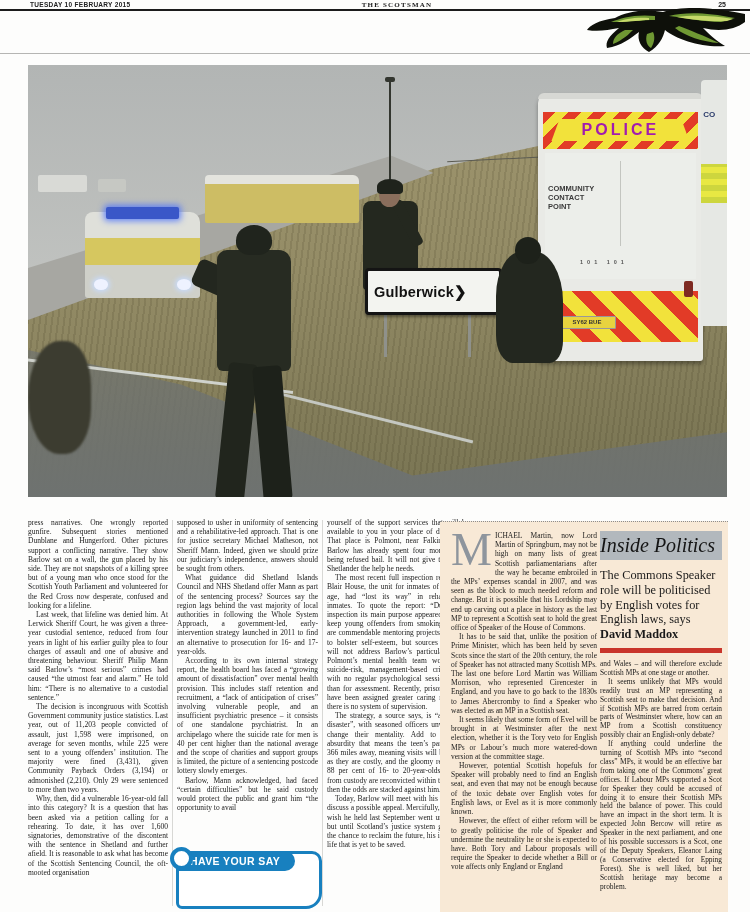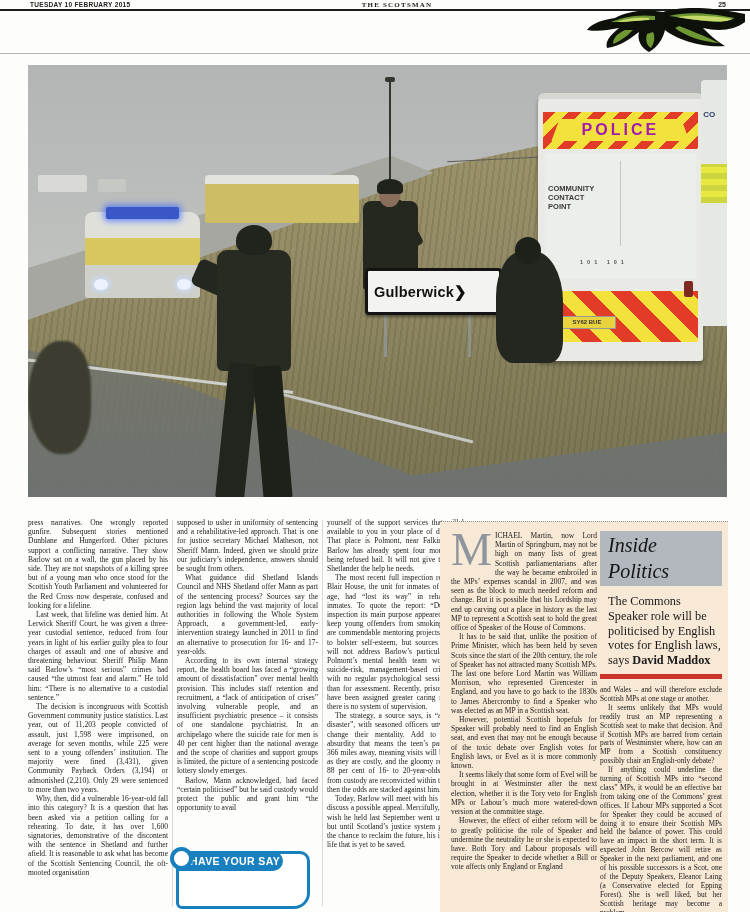--- a/index.html
+++ b/index.html
@@ -93,30 +93,30 @@
   .vr{position:absolute;top:520px;height:386px;width:1px;background:#d8d8d5;}
   .vr1{left:172px;} .vr2{left:322px;}
 
   
   .panel{position:absolute;left:440px;top:521px;width:288px;height:391px;background:#f8e9d6;border-top:1px dotted #8d8d8d;box-sizing:border-box;overflow:hidden;}
   .c4{position:absolute;left:11px;top:9px;width:146px;font-size:7.5px;line-height:9.2px;}
   .c4 p{margin:0;text-align:justify;}
   .c4 p + p{text-indent:8px;}
   .dropcap{float:left;font:46px/37px "Liberation Serif",serif;color:#8e959d;padding:0 3px 0 0;}
   .c5{position:absolute;left:160px;top:9px;width:122px;}
-  .ip-title{display:inline-block;background:#b2b8bd;color:#141414;font:italic 20px/26px "Liberation Serif",serif;padding:1px 7px 2px 8px;margin-bottom:5px;}
-  .ip-stand{font:12.3px/14.8px "Liberation Serif",serif;color:#1a1a1a;margin-top:3px;margin-left:8px;}
+  .ip-title{display:inline-block;background:#b2b8bd;color:#141414;font:italic 20px/26px "Liberation Serif",serif;padding:1px 7px 2px 0;margin-bottom:5px;}
+  .ip-stand{font:12.3px/14.8px "Liberation Serif",serif;color:#1a1a1a;margin-top:3px;}
   .ip-stand .author{font-weight:bold;}
   .ip-rule{height:5px;background:#c9352b;margin:6px 0 7px 0;}
   .c5 .body{font-size:7.4px;line-height:8.9px;}
   .c5 .body p{margin:0;text-align:justify;font-family:Liberation Serif, serif;}
   .c5 .body p + p{text-indent:8px;}
 
   
-  .hys{position:absolute;left:176px;top:851px;width:134px;height:58px;background:#fff;border:3px solid #1880bf;border-radius:6px 10px 16px 6px;box-sizing:border-box;}
+  .hys{position:absolute;left:176px;top:851px;width:146px;height:58px;background:#fff;border:3px solid #1880bf;border-radius:6px 10px 16px 6px;box-sizing:border-box;}
   .hys-head{position:absolute;left:-3px;top:-3px;right:24px;height:20px;background:#1880bf;border-radius:6px 10px 10px 0;
             display:flex;align-items:center;padding-left:14px;color:#fff;font:bold 10.5px "Liberation Sans",sans-serif;letter-spacing:.4px;}
   .hys-bubble{position:absolute;left:-9px;top:-7px;width:15px;height:15px;border:4px solid #1880bf;border-radius:50%;background:#fff;}
   .hys-body{position:absolute;left:8px;top:20px;right:4px;font:bold 10.5px/13px "Liberation Sans",sans-serif;color:#1880bf;}
 </style>
 </head>
 <body>
 
 <div class="page">
 
@@ -199,36 +199,36 @@
     <p>press narratives. One wrongly reported gunfire. Subsequent stories mentioned Dunblane and Hungerford. Other pictures support a conflicting narrative. They show Barlow sat on a wall, the gun placed by his side. They are not snapshots of a killing spree but of a young man who once stood for the Scottish Youth Parliament and volunteered for the Red Cross now desperate, confused and looking for a lifeline.</p>
     <p>Last week, that lifeline was denied him. At Lerwick Sheriff Court, he was given a three-year custodial sentence, reduced from four years in light of his earlier guilty plea to four charges of assault and one of abusive and threatening behaviour. Sheriff Philip Mann said Barlow’s “most serious” crimes had caused “the utmost fear and alarm.” He told him: “There is no alternative to a custodial sentence.”</p>
     <p>The decision is incongruous with Scottish Government community justice statistics. Last year, out of 11,203 people convicted of assault, just 1,598 were imprisoned, on average for seven months, while 225 were sent to a young offenders’ institution. The majority were fined (3,431), given Community Payback Orders (3,194) or admonished (2,210). Only 29 were sentenced to more than two years.</p>
     <p>Why, then, did a vulnerable 16-year-old fall into this category? It is a question that has been asked via a petition calling for a rehearing. To date, it has over 1,600 signatories, demonstrative of the discontent with the sentence in Shetland and further afield. It is reasonable to ask what has become of the Scottish Sentencing Council, the oft-mooted organisation</p>
   </div>
   <div class="vr vr1"></div>
   <div class="col c2">
     <p>supposed to usher in uniformity of sentencing and a rehabilitative-led approach. That is one for justice secretary Michael Matheson, not Sheriff Mann. Indeed, given we should prize our judiciary’s independence, answers should be sought from others.</p>
     <p>What guidance did Shetland Islands Council and NHS Shetland offer Mann as part of the sentencing process? Sources say the region lags behind the vast majority of local authorities in following the Whole System Approach, a government-led, early-intervention strategy launched in 2011 to find an alternative to prosecution for 16- and 17-year-olds.</p>
     <p>According to its own internal strategy report, the health board has faced a “growing amount of dissatisfaction” over mental health provision. This includes staff retention and recruitment, a “lack of anticipation of crises” involving vulnerable people, and an insufficient psychiatric presence – it consists of one standalone psychiatrist. In an archipelago where the suicide rate for men is 40 per cent higher than the national average and the scope of charities and support groups is limited, the picture of a sentencing postcode lottery slowly emerges.</p>
-    <p>Barlow, Mann acknowledged, had faced “certain politicised” but he said custody would protect the public and grant him “the opportunity to avail</p>
+    <p>Barlow, Mann acknowledged, had faced “certain difficulties” but he said custody would protect the public and grant him “the opportunity to avail</p>
   </div>
   <div class="vr vr2"></div>
   <div class="col c3">
     <p>yourself of the support services that will be available to you in your place of detention”. That place is Polmont, near Falkirk, where Barlow has already spent four months after being refused bail. It will not give the young Shetlander the help he needs.</p>
     <p>The most recent full inspection report said Blair House, the unit for inmates of Barlow’s age, had “lost its way” in rehabilitating inmates. To quote the report: “During the inspection its main purpose appeared to be to keep young offenders from smoking.” There are commendable mentoring projects designed to bolster self-esteem, but sources say they will not address Barlow’s particular needs. Polmont’s mental health team work on a suicide-risk, management-based crisis basis with no regular psychological sessions other than for assessment. Recently, prison officers have been assigned greater caring roles, but there is no system of supervision.</p>
     <p>The strategy, a source says, is “a bit of a disaster”, with seasoned officers unwilling to change their mentality. Add to this the absurdity that means the teen’s parents live 366 miles away, meaning visits will be as rare as they are costly, and the gloomy reality that 88 per cent of 16- to 20-year-olds released from custody are reconvicted within two years, then the odds are stacked against him.</p>
     <p>Today, Barlow will meet with his lawyer to discuss a possible appeal. Mercifully, the death wish he held last September went unfulfilled, but until Scotland’s justice system gives him the chance to reclaim the future, his is a young life that is yet to be saved.</p>
   </div>
 
   <div class="panel">
     <div class="c4">
       <p><span class="dropcap">M</span><span>ICHAEL Martin, now Lord Martin of Springburn, may not be high on many lists of great Scottish parliamentarians after the way he became embroiled in the MPs’ expenses scandal in 2007, and was seen as the block to much needed reform and change. But it is possible that his Lordship may end up carving out a place in history as the last MP to represent a Scottish seat to hold the great office of Speaker of the House of Commons.</span></p>
       <p>It has to be said that, unlike the position of Prime Minister, which has been held by seven Scots since the start of the 20th century, the role of Speaker has not attracted many Scottish MPs. The last one before Lord Martin was William Morrison, who represented Cirencester in England, and you have to go back to the 1830s to James Abercromby to find a Speaker who was elected as an MP in a Scottish seat.</p>
+      <p>It seems likely that some form of Evel will be brought in at Westminster after the next election, whether it is the Tory veto for English MPs or Labour’s much more watered-down version at the committee stage.</p>
       <p>However, potential Scottish hopefuls for Speaker will probably need to find an English seat, and even that may not be enough because of the toxic debate over English votes for English laws, or Evel as it is more commonly known.</p>
-      <p>It seems likely that some form of Evel will be brought in at Westminster after the next election, whether it is the Tory veto for English MPs or Labour’s much more watered-down version at the committee stage.</p>
       <p>However, the effect of either reform will be to greatly politicise the role of Speaker and undermine the neutrality he or she is expected to have. Both Tory and Labour proposals will require the Speaker to decide whether a Bill or vote affects only England or England</p>
     </div>
     <div class="c5">
       <div class="ip-title">Inside Politics</div>
       <div class="ip-stand">
         <span>The Commons Speaker role will be politicised by English votes for English laws, says </span><span class="author">David Maddox</span>
       </div>
       <div class="ip-rule"></div>
       <div class="body">
         <p>and Wales – and will therefore exclude Scottish MPs at one stage or another.</p>

